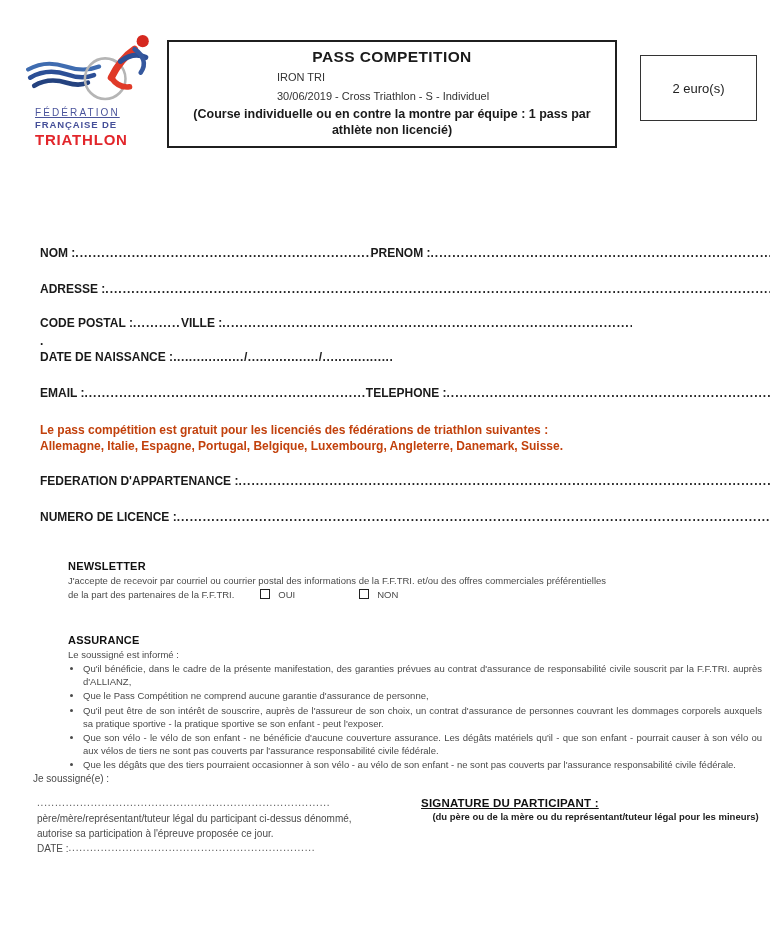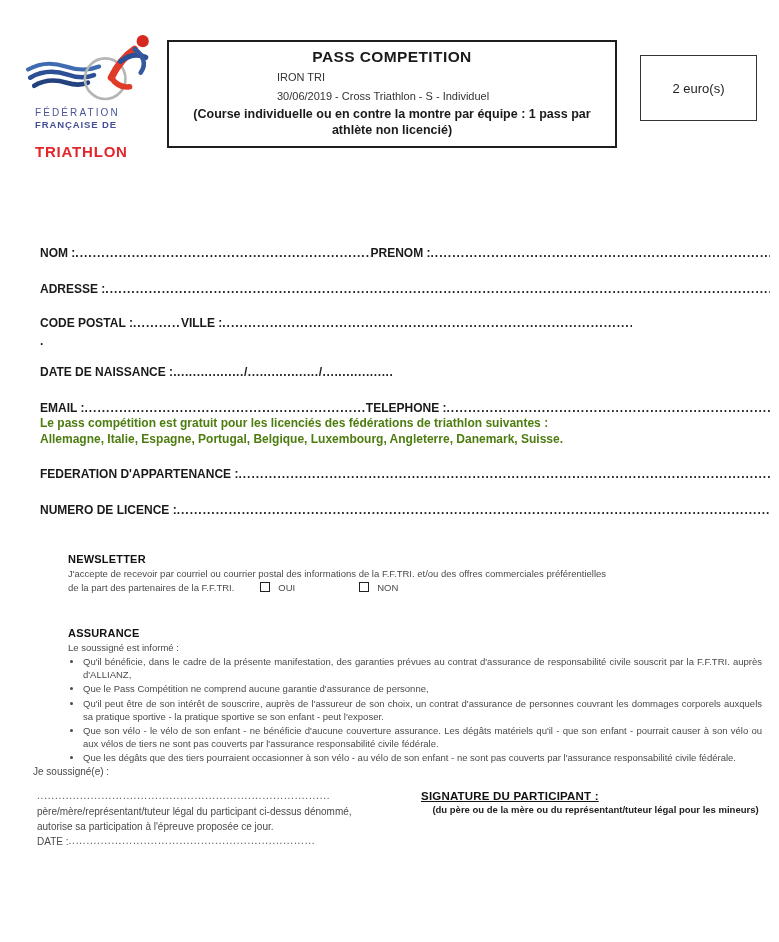--- a/index.html
+++ b/index.html
@@ -3,23 +3,23 @@
 <meta charset="utf-8">
 <style>
   html,body{margin:0;padding:0;background:#fff;}
   .page{
     position:relative;width:779px;height:942px;background:#ffffff;
     font-family:"Liberation Sans", sans-serif;color:#1a1a1a;overflow:hidden;
   }
   
   .logo{position:absolute;left:26px;top:31px;width:136px;}
   .logo-text{margin-top:2px;padding-left:9px;line-height:1;}
-  .logo-l1{font-size:10px;letter-spacing:2.1px;color:#4a549b;}
+  .logo-l1{font-size:10px;letter-spacing:2.1px;color:#4a549b;text-decoration:underline;}
   .logo-l2{font-size:9.5px;font-weight:bold;letter-spacing:0.9px;color:#454f99;margin-top:2px;}
-  .logo-l3{font-size:15px;font-weight:bold;letter-spacing:0.8px;color:#e2262b;margin-top:14px;}
+  .logo-l3{font-size:15px;font-weight:bold;letter-spacing:0.8px;color:#e2262b;margin-top:2px;}
   .title-box{
     position:absolute;left:167px;top:40px;width:450px;box-sizing:border-box;
     border:2px solid #1f1f1f;padding:6px 8px 8px;text-align:center;
   }
   .title-main{font-size:15.5px;font-weight:bold;letter-spacing:0.4px;}
   .title-sub{ text-align:left;margin-left:100px;font-size:11px;color:#333;line-height:16px;margin-top:3px;}
   .title-note{font-size:12.5px;font-weight:bold;line-height:16px;margin-top:2px;}
   .price-box{
     position:absolute;left:640px;top:55px;width:117px;height:66px;box-sizing:border-box;
     border:1.5px solid #333;display:flex;align-items:center;justify-content:center;
@@ -38,23 +38,23 @@
     letter-spacing:1px;color:#222;height:14px;
   }
   .leader.w48{flex:0 0 48px;}
   .leader.w410{flex:0 0 410px;}
   .leader2{flex:1.15 1 0;}
   .dotstext{font-size:12px;font-weight:bold;letter-spacing:0.6px;color:#222;white-space:nowrap;}
   .mt-nom{margin-top:6px;}
   .mt-adresse{margin-top:22px;}
   .mt-code{margin-top:20px;}
   .stray{margin-top:4px;height:12px;font-size:12px;font-weight:bold;}
-  .mt-date{margin-top:19px;}
+  .mt-date{margin-top:4px;}
   .mt-email{margin-top:22px;align-items:flex-end;}
-  .freepara{font-size:12px;font-weight:bold;line-height:16px;color:#4d7c0f;}
+  .freepara{margin-top:22px;font-size:12px;font-weight:bold;line-height:16px;color:#c2410c;}
   .mt-fede{margin-top:20px;}
   .mt-lic{margin-top:22px;}
   
   .smallblock{margin:33px 8px 0 28px;color:#4a4a4a;}
   .sb-head{font-size:11px;font-weight:bold;color:#111;margin-bottom:2px;letter-spacing:0.2px;}
   .sb-intro{font-size:9.5px;line-height:13px;}
   .sb-list{margin:1px 0 0 0;padding-left:15px;}
   .sb-list li{font-size:9.5px;line-height:13.2px;text-align:justify;margin-bottom:1px;}
   .news{margin-top:36px;}
   .news-line{font-size:9.5px;line-height:13.5px;}

